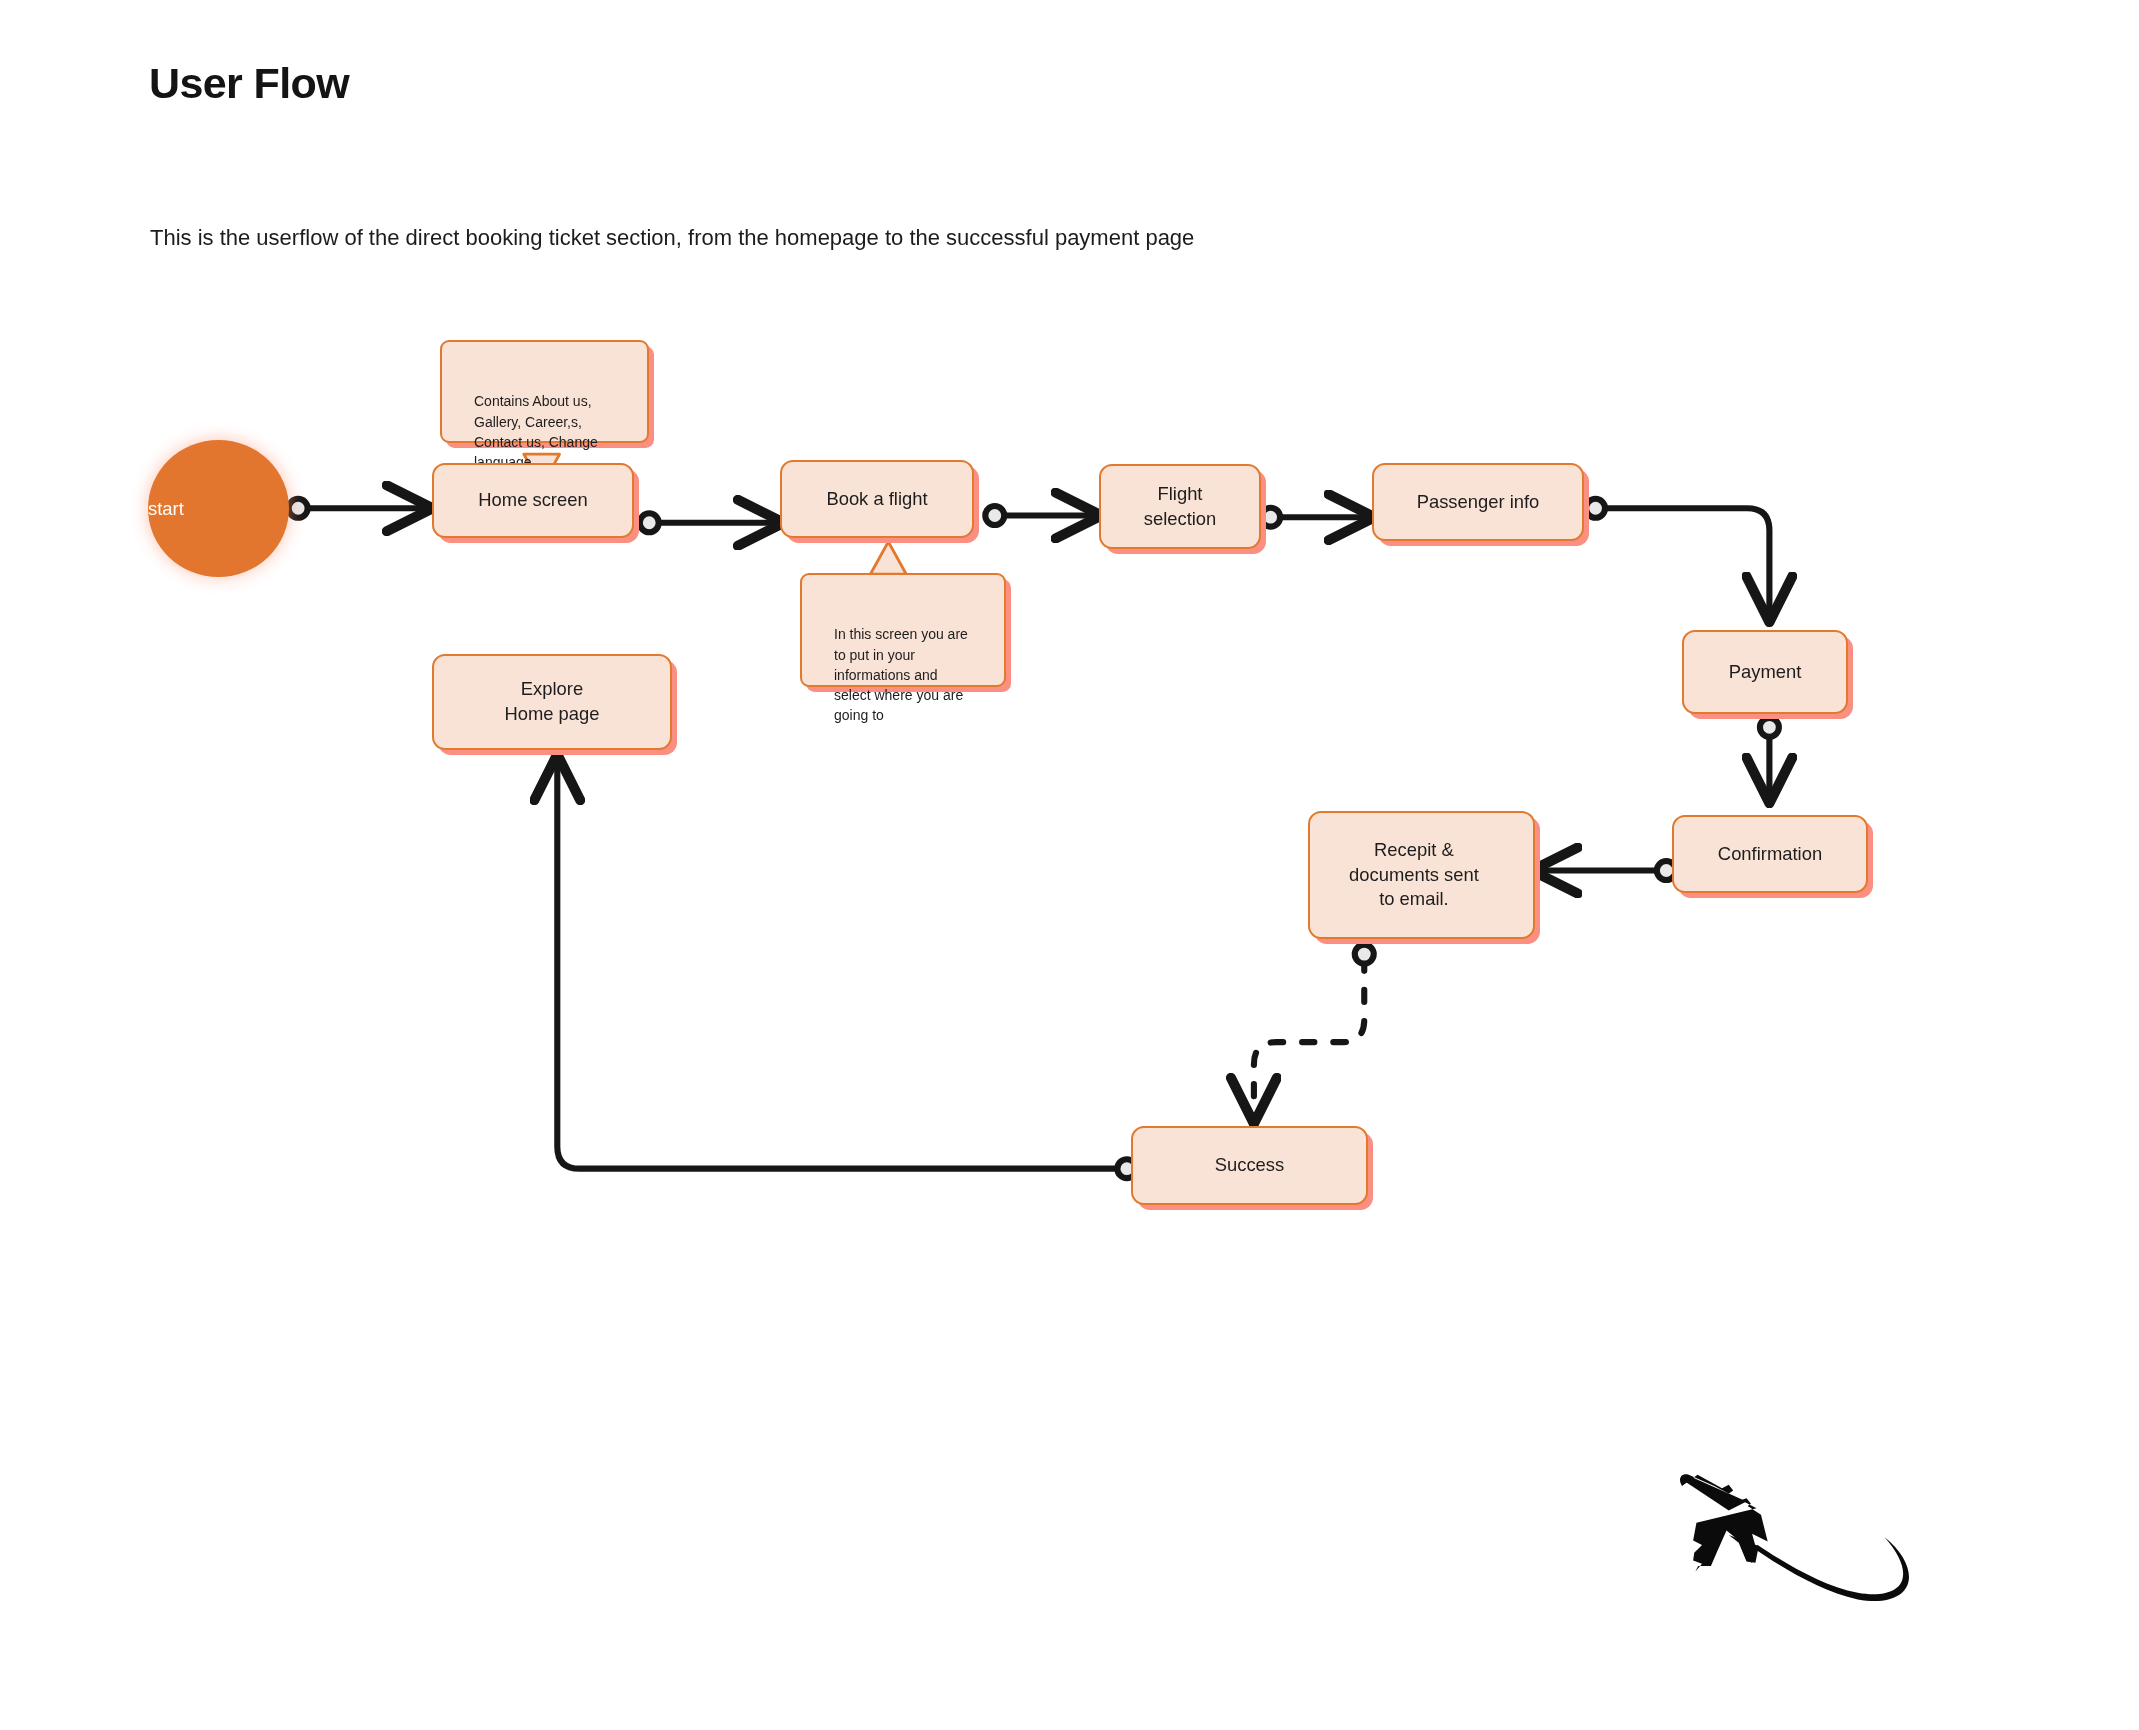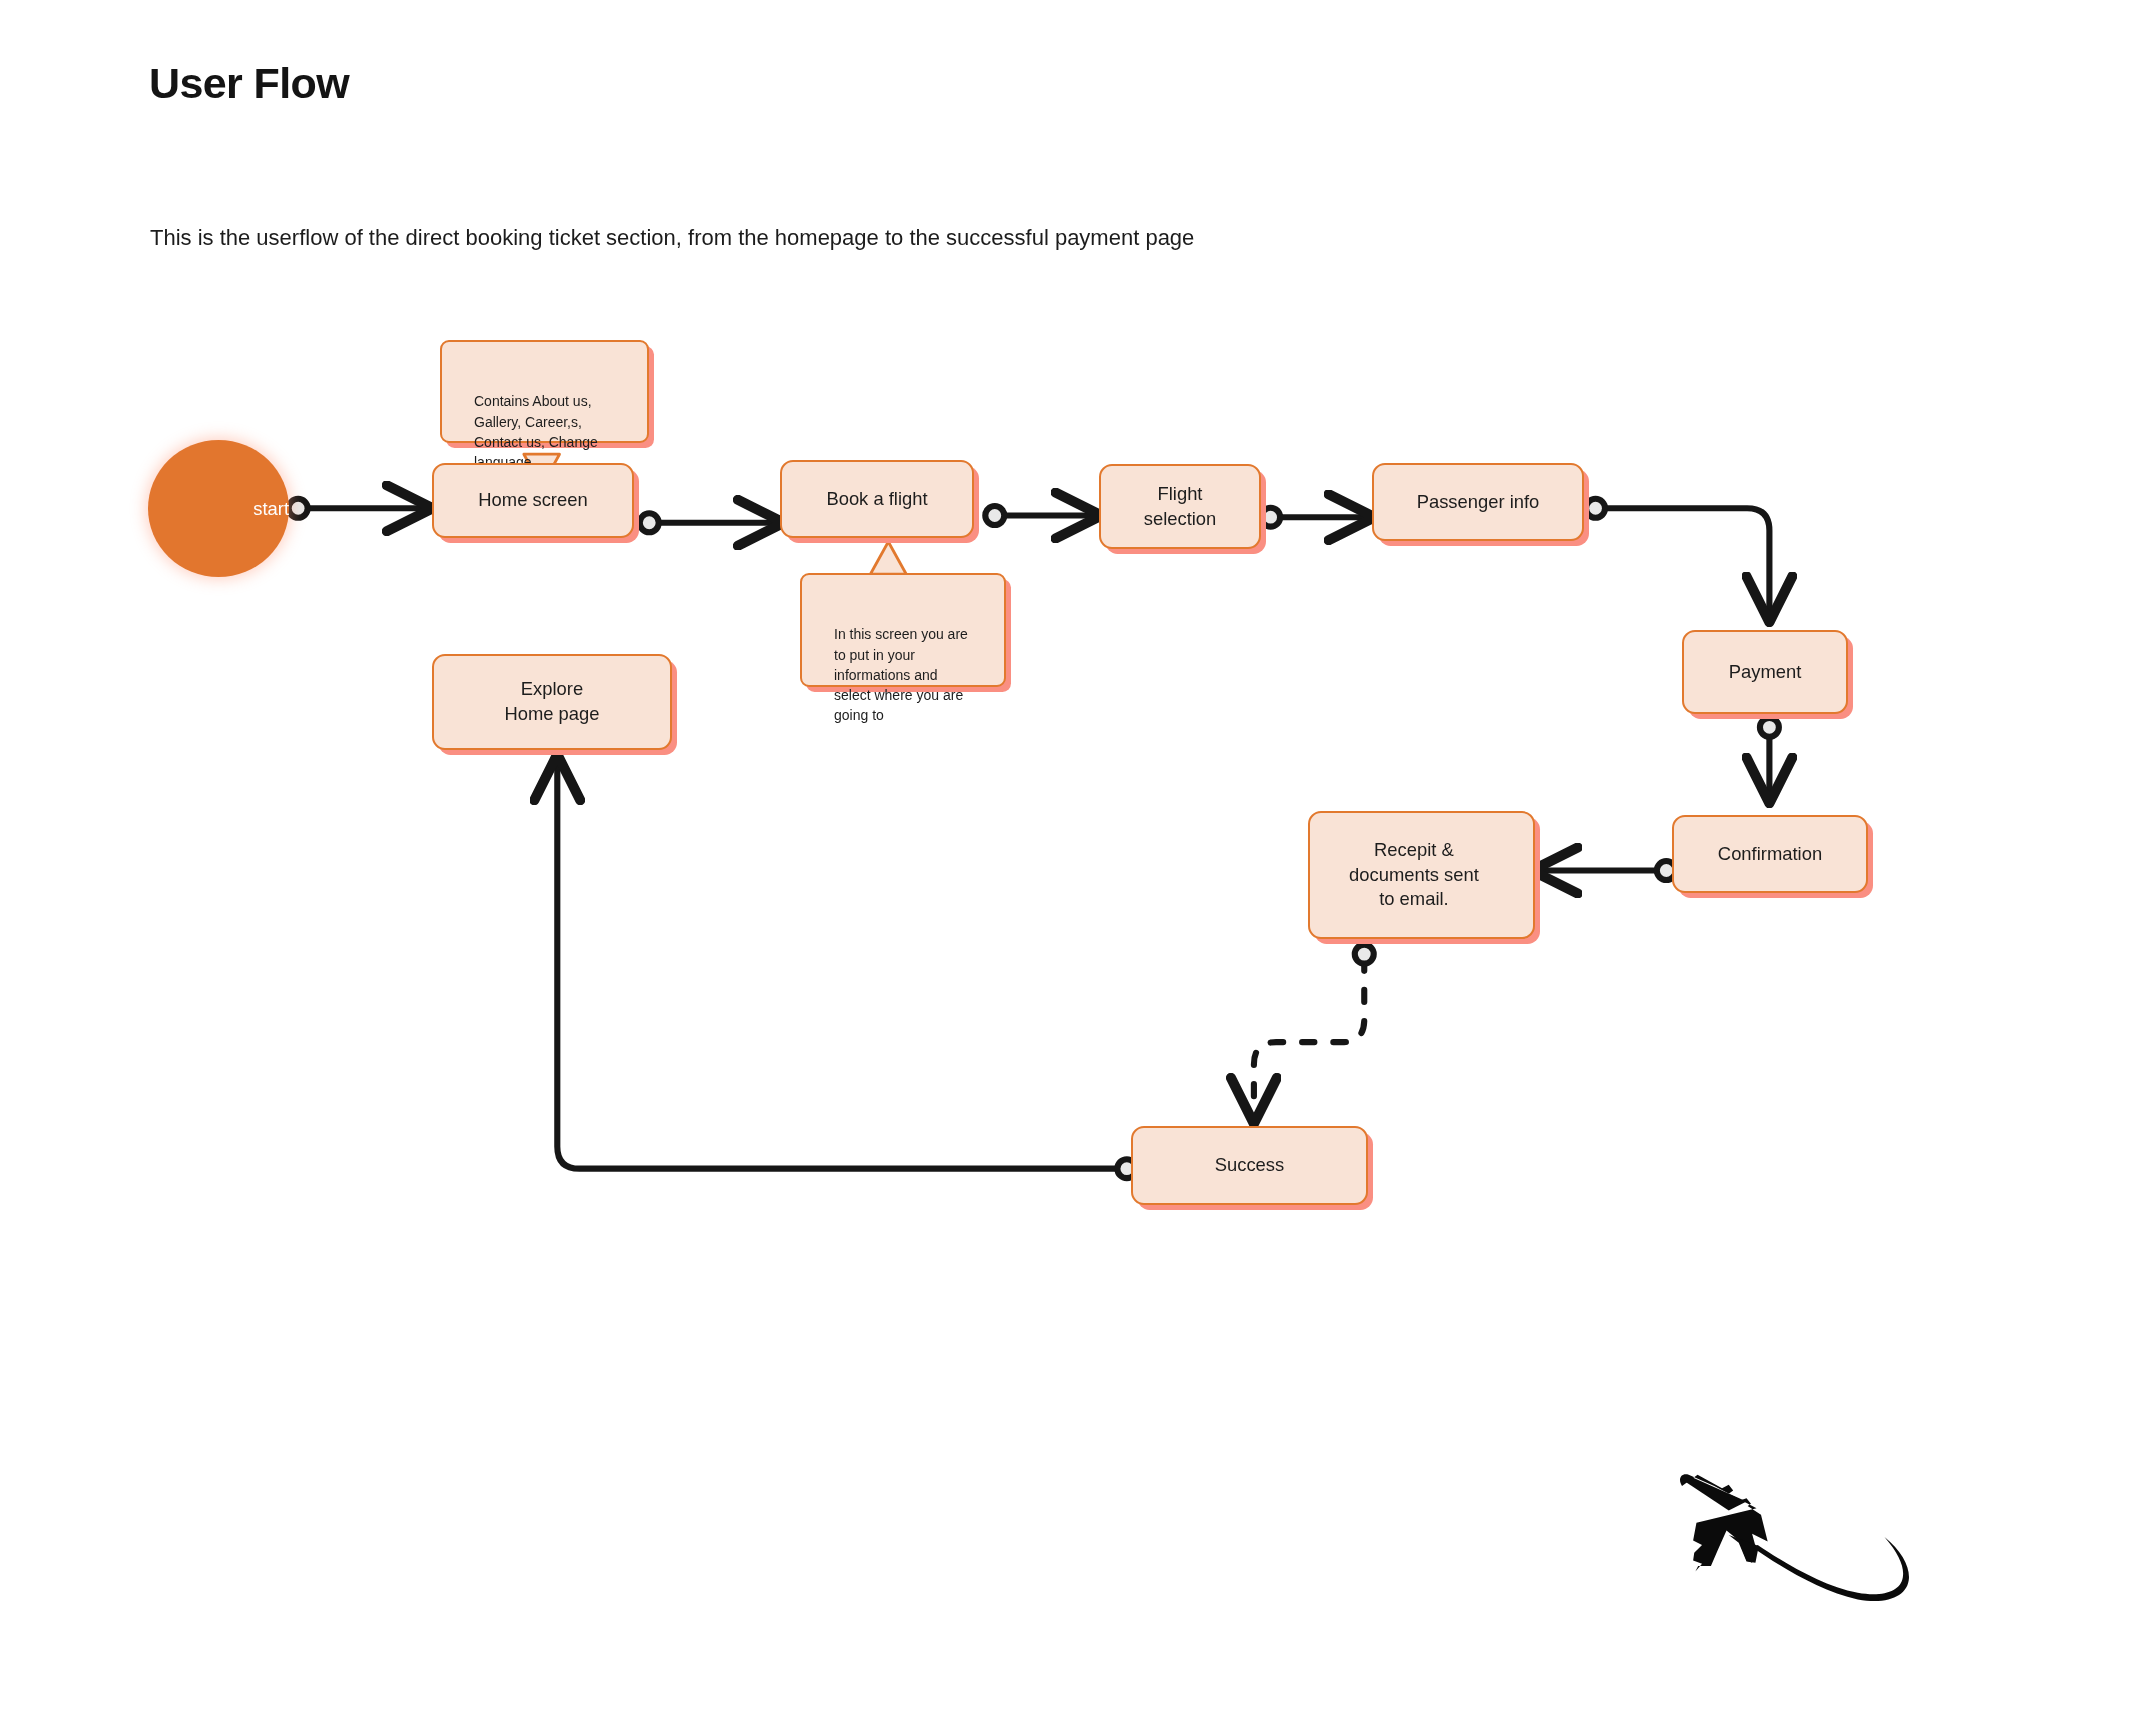--- a/index.html
+++ b/index.html
@@ -92,21 +92,21 @@
     position: absolute;
     left: 148px;
     top: 440px;
     width: 141px;
     height: 137px;
     border-radius: 50%;
     background: #E2762E;
     box-shadow: 0 0 14.5px 2.2px rgba(255,150,120,0.45);
     display: flex;
     align-items: center;
-    justify-content: flex-end;
+    justify-content: flex-start;
     color: #ffffff;
     font-size: 18.4px;
   }
 
   #plane-doodle {
     position: absolute;
     left: 1663px;
     top: 1457px;
     width: 295px;
     height: 178px;

